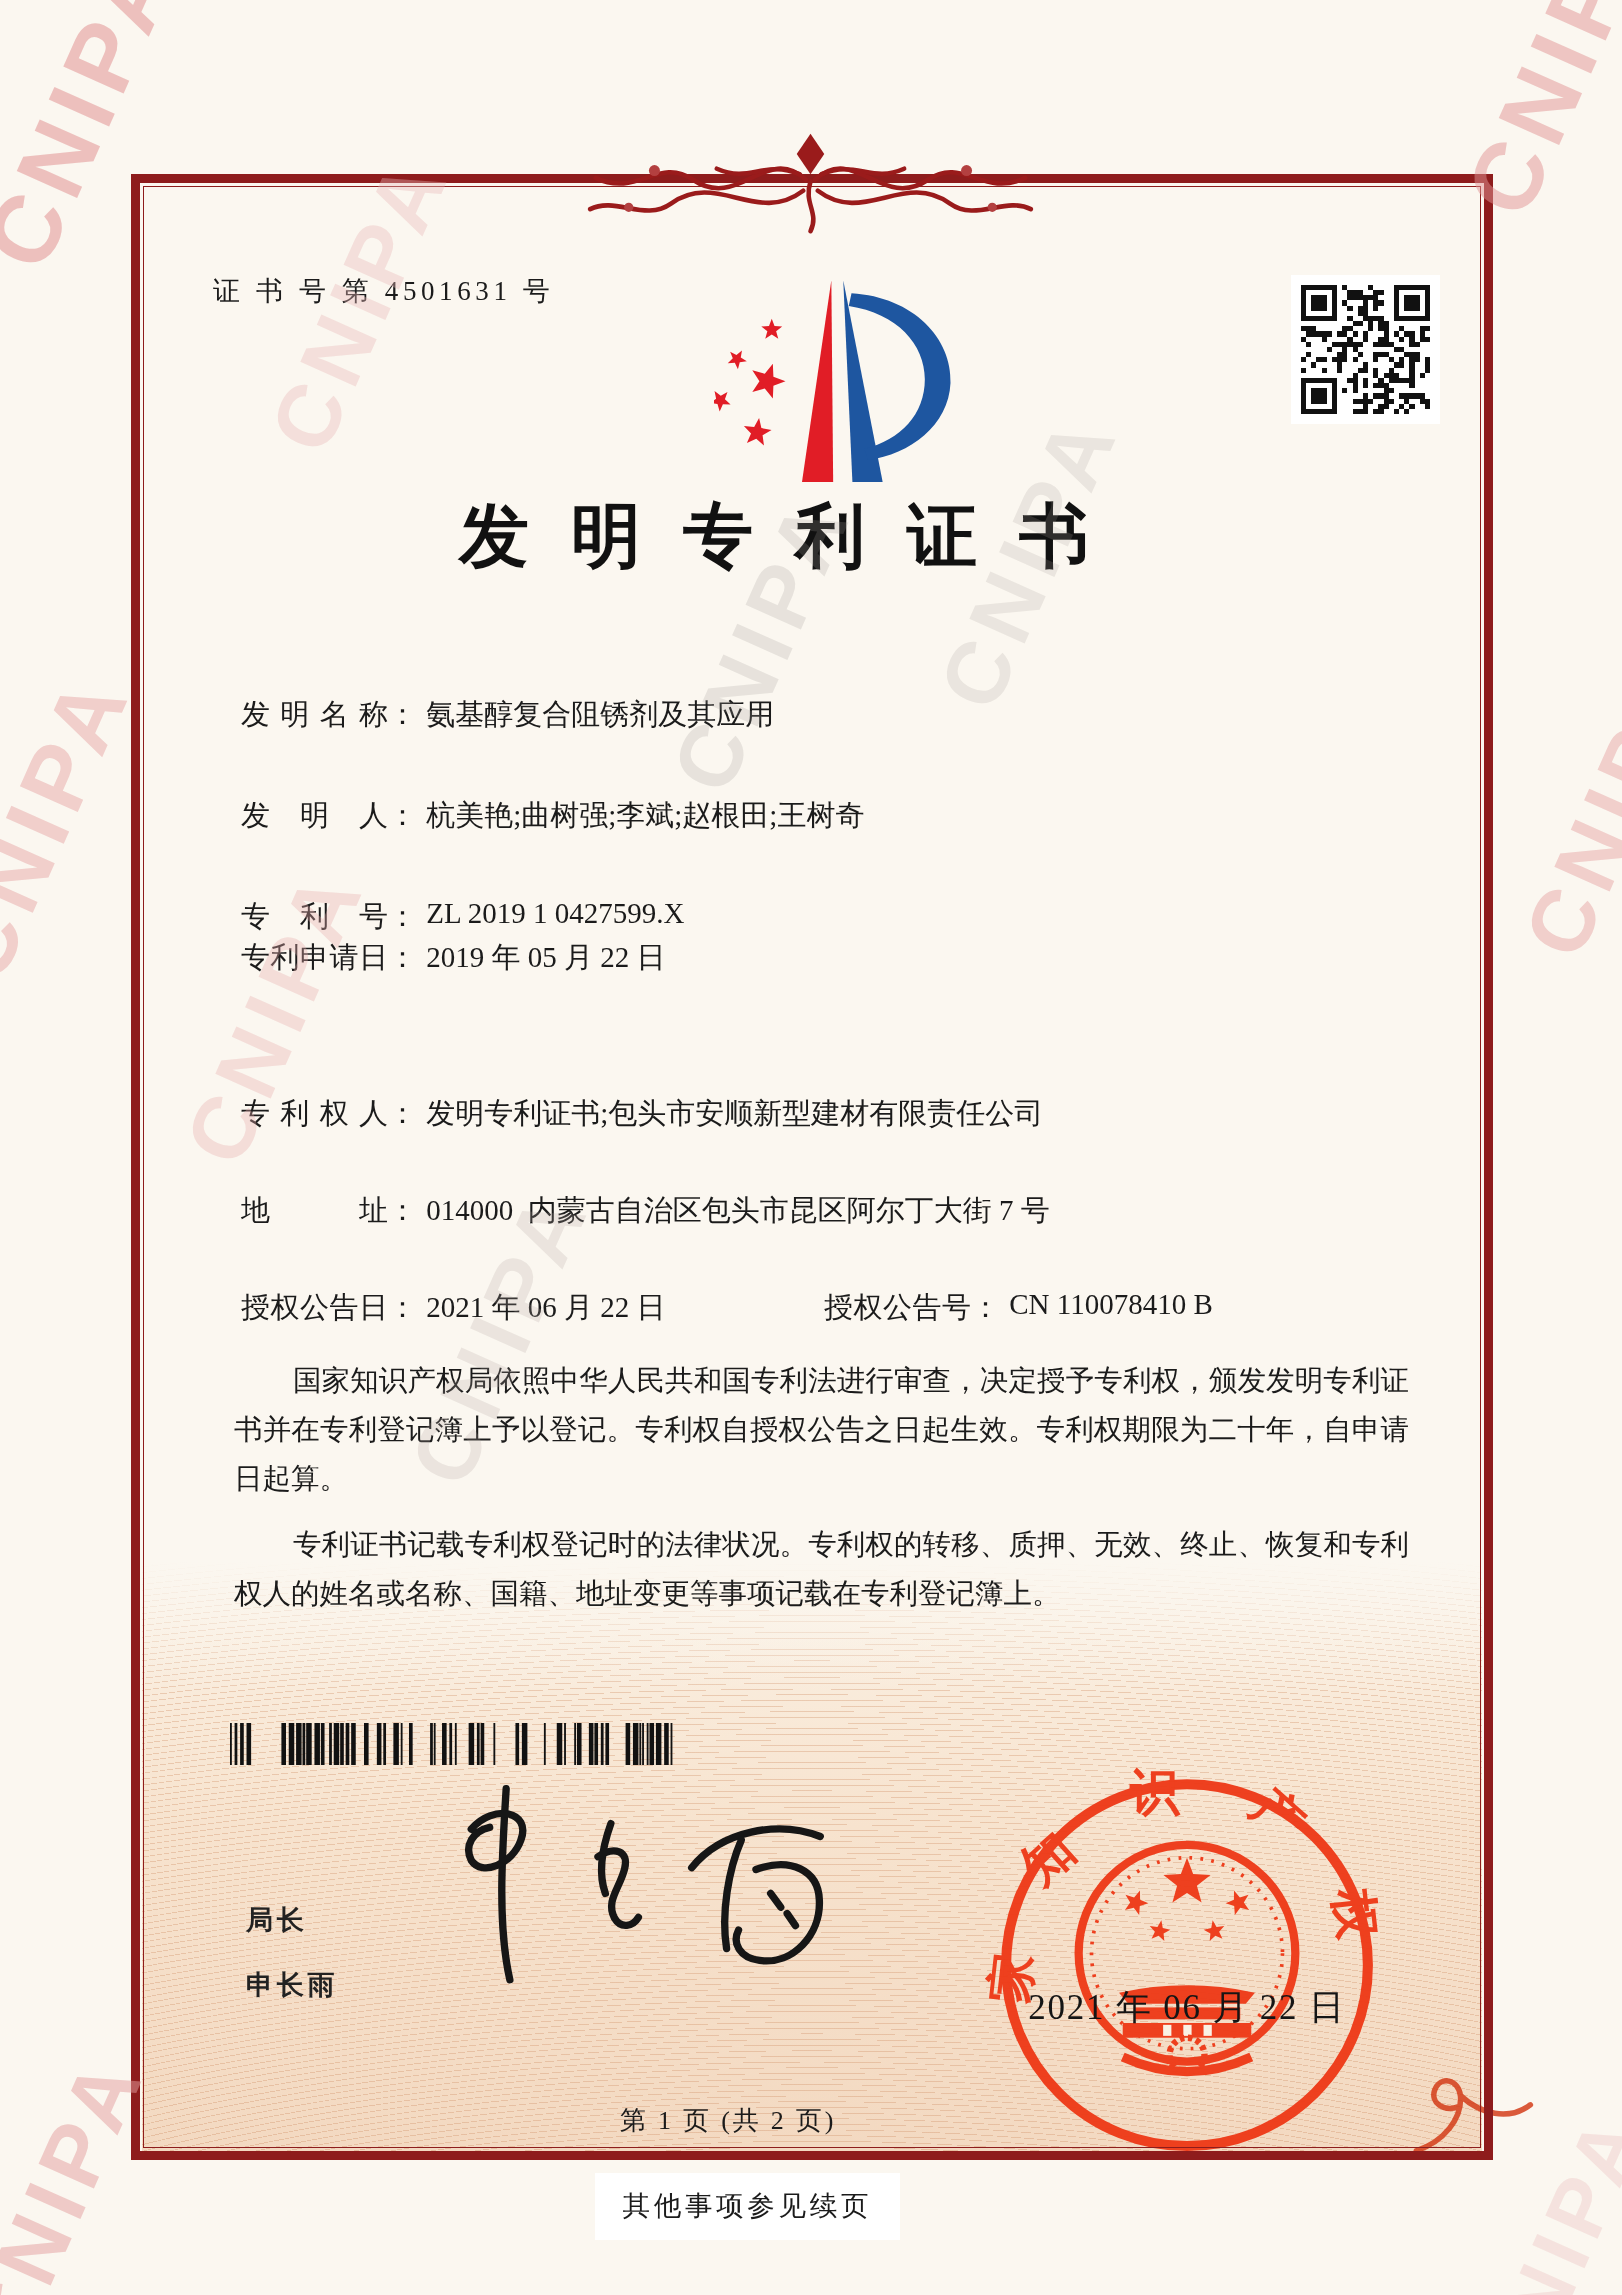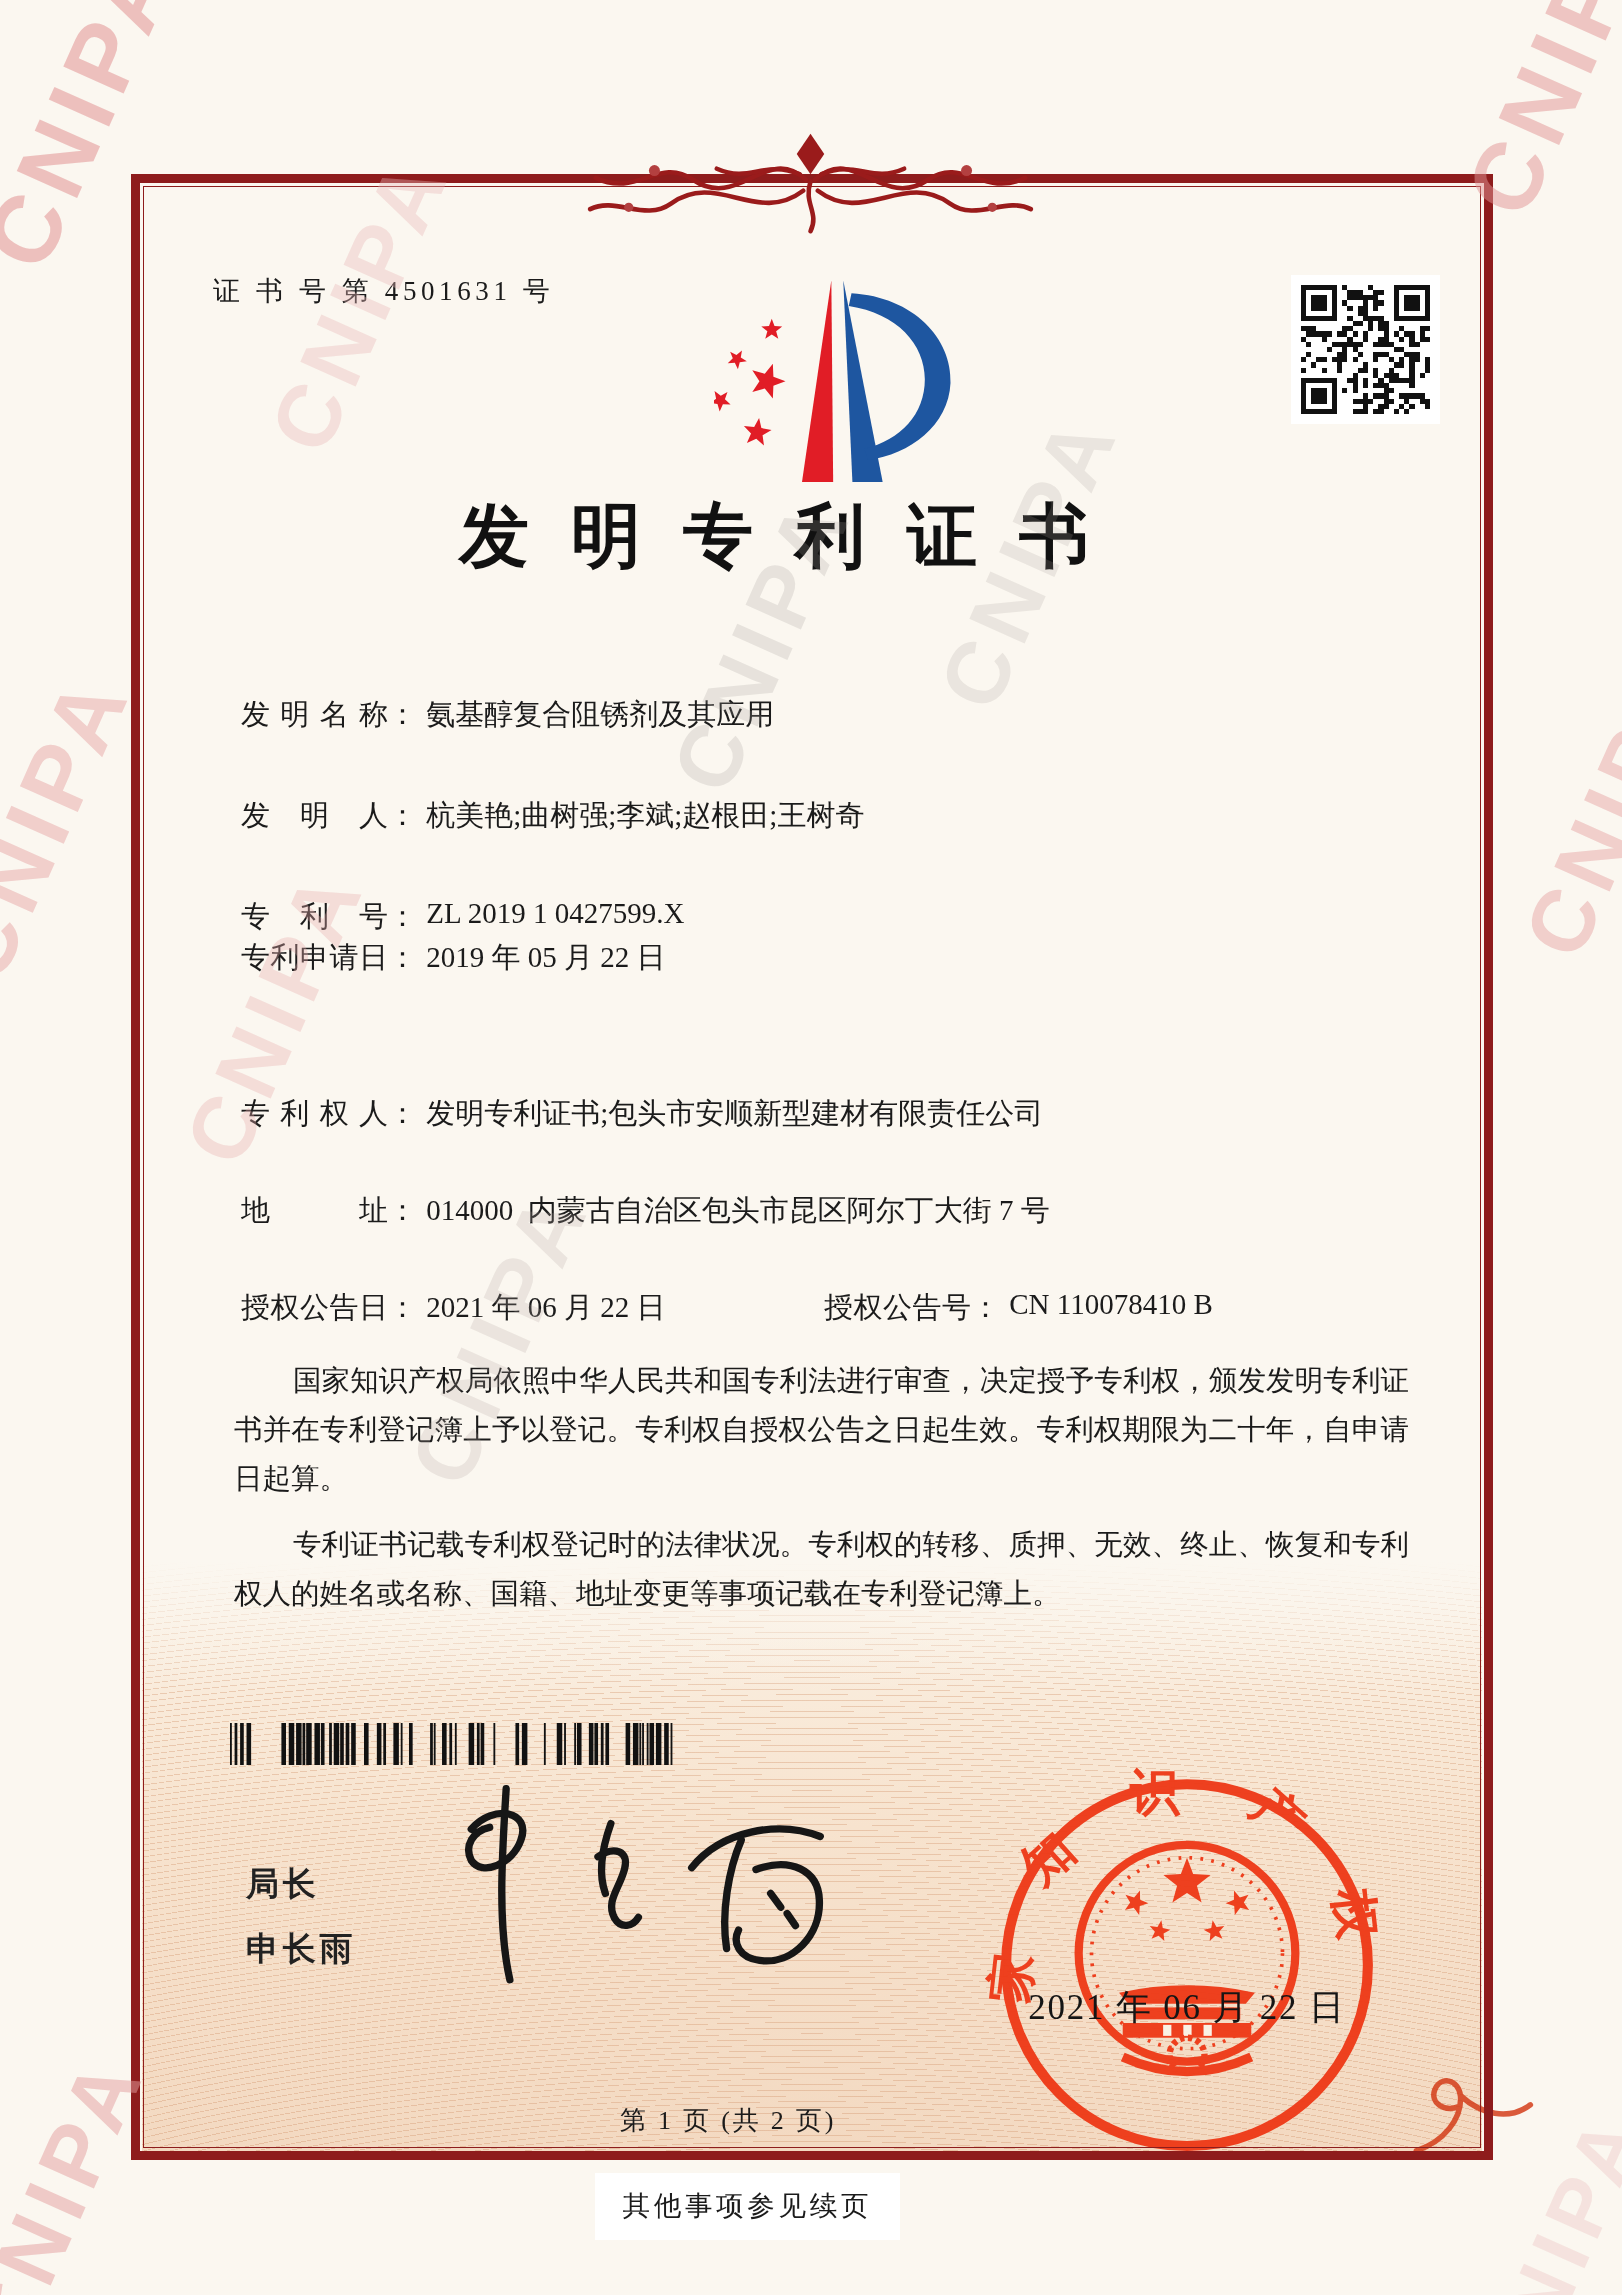--- a/index.html
+++ b/index.html
@@ -73,21 +73,21 @@
   .body-text{
     position:absolute; left:217px; top:1339px; width:1209px; z-index:2;
     font-size:28.5px; line-height:49px; text-align:justify;
   }
   .body-text p{margin:17px; text-indent:59px;}
   
   .barcode{position:absolute; left:230px; top:1723px; width:447px; height:42px; z-index:2;}
   .post-label,.name-label{
     position:absolute; left:246px; z-index:3;
     font-family:"Liberation Sans","DejaVu Sans",sans-serif; font-weight:600;
-    font-size:33px; color:#222; letter-spacing:3.7px;
+    font-size:27px; color:#222; letter-spacing:3.7px;margin-top:40px;
   }
   .post-label{top:1862px;} .name-label{top:1927px;}
   .sign{position:absolute; left:418px; top:1783px; width:450px; height:219px; z-index:3;}
   
   .seal{position:absolute; left:985px; top:1765px; width:404px; height:404px; z-index:3; opacity:.96;}
   .seal-date{
     position:absolute; left:976px; top:1984px; width:422px; z-index:4; text-align:center;
     font-size:35px; color:#151515; letter-spacing:1.8px; white-space:pre;
   }
   .corner-curl{position:absolute; left:1407px; top:2068px; width:129px; height:92px; z-index:2; opacity:.8;}

